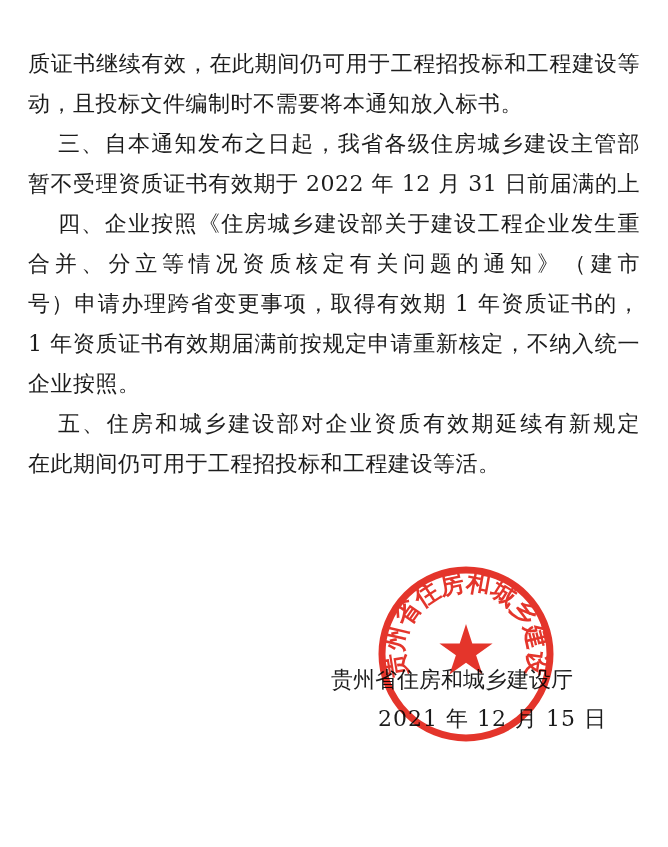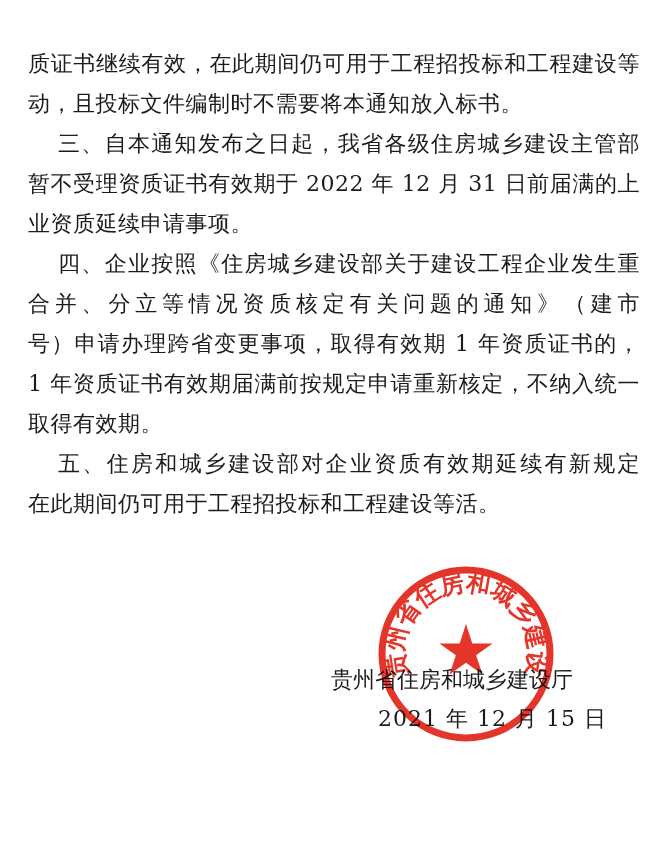--- a/index.html
+++ b/index.html
@@ -77,26 +77,25 @@
 </head>
 <body>
 
 <div class="page">
 
   <div class="doc-body">
     <div class="line">质证书继续有效，在此期间仍可用于工程招投标和工程建设等活</div>
     <div class="line end">动，且投标文件编制时不需要将本通知放入标书。</div>
     <div class="line indent">三、自本通知发布之日起，我省各级住房城乡建设主管部门</div>
     <div class="line">暂不受理资质证书有效期于 2022 年 12 月 31 日前届满的上述企</div>
-    <div class="line end">业资质延续申请事项。</div>
     <div class="line indent">四、企业按照《住房城乡建设部关于建设工程企业发生重组、</div>
     <div class="line">合并、分立等情况资质核定有关问题的通知》（建市〔2014〕79</div>
     <div class="line">号）申请办理跨省变更事项，取得有效期 1 年资质证书的，应在</div>
     <div class="line">1 年资质证书有效期届满前按规定申请重新核定，不纳入统一延</div>
-    <div class="line end">取得有效期。</div>
+    <div class="line end">企业按照。</div>
     <div class="line indent">五、住房和城乡建设部对企业资质有效期延续有新规定的，</div>
     <div class="line end">在此期间仍可用于工程招投标和工程建设等活。</div>
   </div>
 
   <div class="sig-org">贵州省住房和城乡建设厅</div>
   <div class="sig-date">2021 年 12 月 15 日</div>
 
   <div class="seal">
     <svg viewBox="-100 -100 200 200" xmlns="http://www.w3.org/2000/svg">
 

